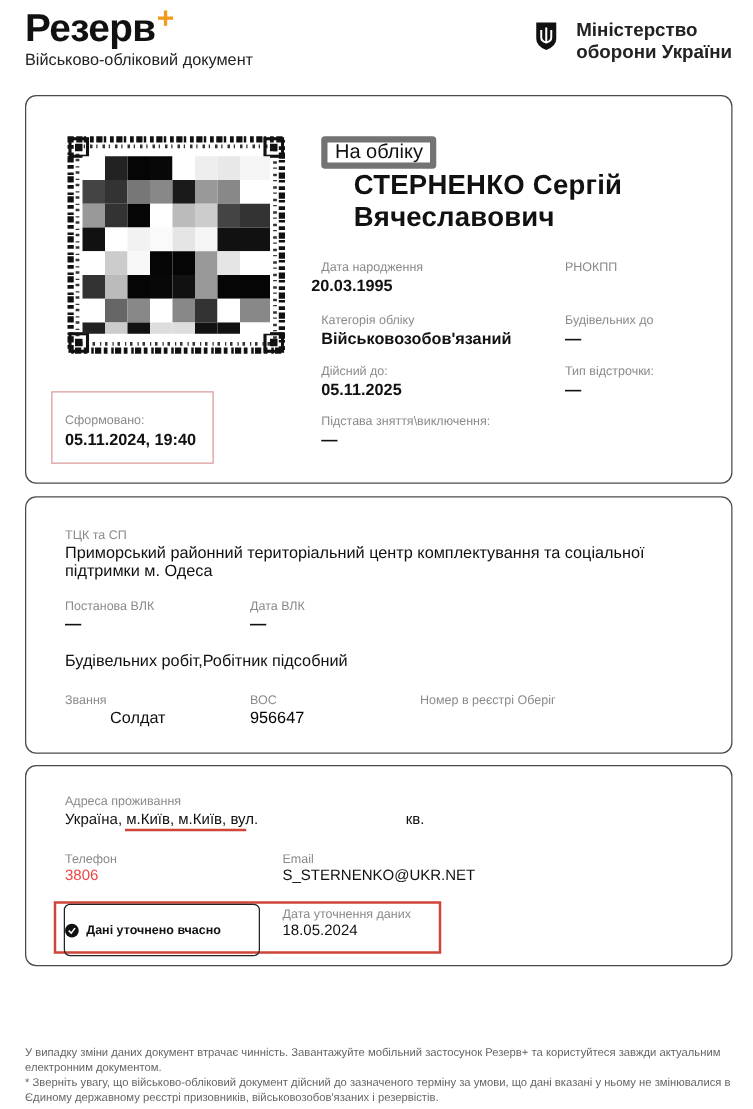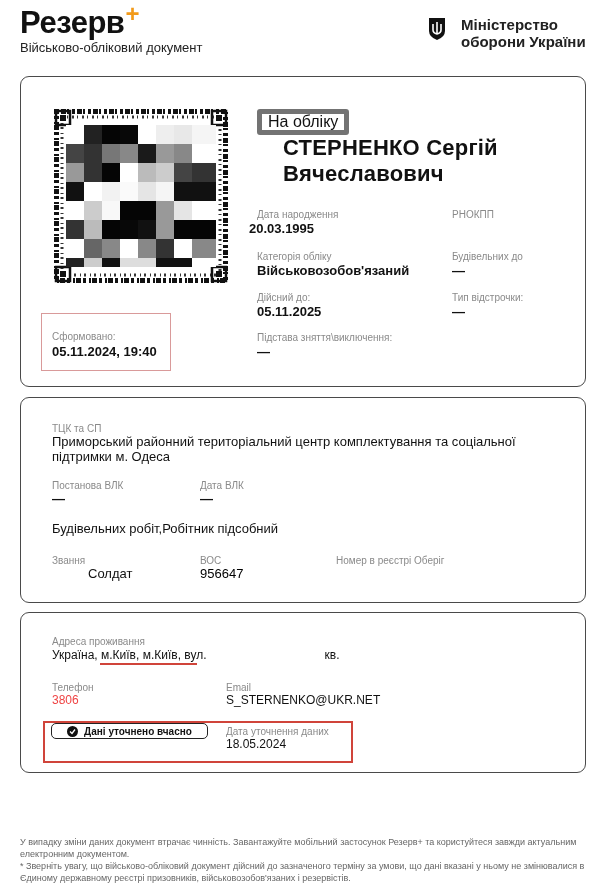--- a/index.html
+++ b/index.html
@@ -18,21 +18,21 @@
     .value { font-size:13px; color:#111; line-height:16px; font-weight:bold; }
     .dash { font-size:13px; color:#111; font-weight:bold; line-height:16px; }
 
     .qr { position:absolute; left:33px; top:32px; width:174px; height:174px; }
     .formed-box { position:absolute; left:20px; top:236px; width:130px; height:58px; border:1.5px solid #d99a9a; box-sizing:border-box; }
     .badge { position:absolute; left:236px; top:32px; font-size:16px; border:5px solid #737373; border-radius:3px; padding:2px 6px; line-height:12px; }
     .fullname { position:absolute; left:236px; top:58px; font-size:22px; font-weight:bold; line-height:26px; letter-spacing:0.2px; width:320px;margin-left:26px; }
 
     .red-underline { position:absolute; border-bottom:2px solid #d0443a; }
     .highlight-box { position:absolute; left:22px; top:108px; width:310px; height:42px; border:2px solid #d0443a; box-sizing:border-box; }
-    .status-btn { position:absolute; left:30px; top:110px; width:157px; height:16px; border:1.5px solid #222; border-radius:5px; box-sizing:border-box; display:flex; align-items:center; justify-content:center; font-size:10px; font-weight:bold; gap:6px; }
+    .status-btn { position:absolute; left:30px; top:110px; width:157px; height:42px; border:1.5px solid #222; border-radius:5px; box-sizing:border-box; display:flex; align-items:center; justify-content:flex-start; font-size:10px; font-weight:bold; gap:6px; }
     .check { width:11px; height:11px; border-radius:50%; background:#111; display:inline-flex; align-items:center; justify-content:center; }
     .footnote { left:20px; top:836px; width:565px; font-size:9px; color:#666; line-height:12px; }
   </style>
 </head>
 <body>
 
 <div class="abs brand">
   <span>Резерв</span><span class="brand-plus">+</span>
 </div>
 <div class="abs brand-sub">Військово-обліковий документ</div>

